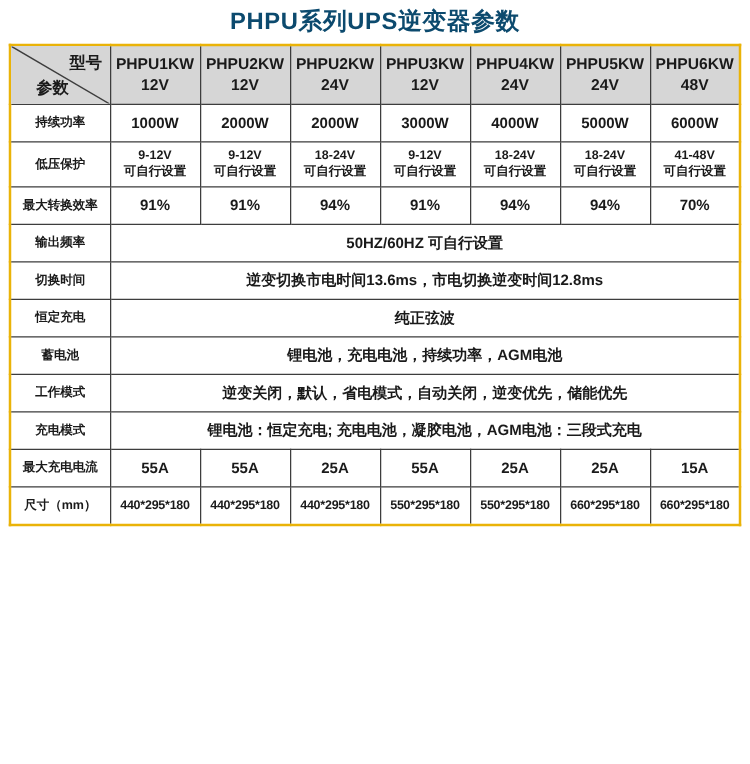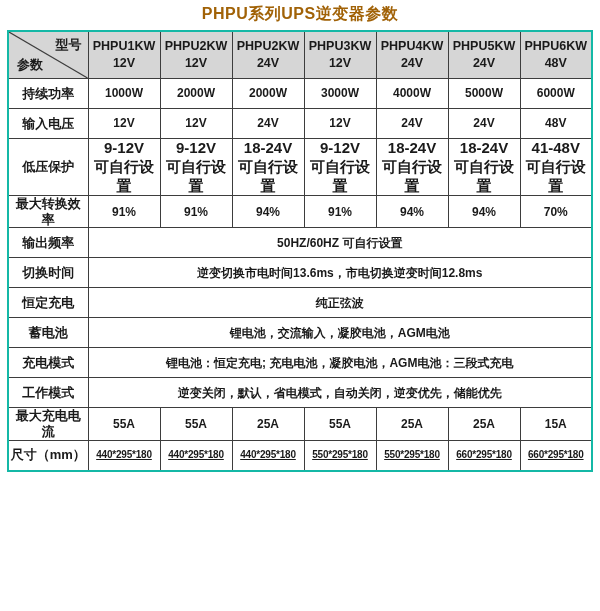--- a/index.html
+++ b/index.html
@@ -11,52 +11,52 @@
   }
   .page {
     width: 600px;
     height: 611px;
     background: #ffffff;
     overflow: hidden;
   }
   .title {
     margin: 4px 0 5px 0;
     text-align: center;
-    color: #a16207;
-    font-size: 16px;
+    color: #0c4a6e;
+    font-size: 19px;
     font-weight: bold;
     letter-spacing: 0.5px;
   }
   table.spec-table {
     border-collapse: collapse;
     table-layout: fixed;
     width: 586px;
     margin-left: 7px;
-    border: 2px solid #14b8a6;
+    border: 2px solid #eab308;
   }
   .spec-table th, .spec-table td {
     border: 1px solid #3d3d3d;
     padding: 0 1px;
     text-align: center;
     vertical-align: middle;
     font-weight: bold;
     color: #1a1a1a;
     font-size: 12px;
     line-height: 1.2;
     overflow: hidden;
   }
   .spec-table thead th {
     background: #d6d6d6;
     height: 46px;
     font-size: 12.5px;
     line-height: 1.35;
   }
   .spec-table tbody th {
     height: 29px;
-    font-size: 13px;
+    font-size: 10px;
     background: #ffffff;
   }
   .spec-table tbody td {
     height: 29px;
     background: #ffffff;
   }
   
   th.corner {
     position: relative;
     padding: 0;
@@ -66,35 +66,34 @@
     left: 0; top: 0;
     width: 100%; height: 100%;
   }
   th.corner .corner-tr {
     position: absolute;
     top: 4px; right: 6px;
     font-size: 13px;
   }
   th.corner .corner-bl {
     position: absolute;
-    bottom: 4px; left: 8px;
+    bottom: 4px; left: 20px;
     font-size: 13px;
   }
   
   tr.row-lowvolt td {
     height: 35px;
-    font-size: 15px;
+    font-size: 10px;
     line-height: 1.25;
     white-space: pre-line;
   }
   
   tr.row-small td {
     font-size: 10px;
     letter-spacing: -0.2px;
-    text-decoration: underline;
   }
 </style>
 </head>
 <body>
 
 <div class="page">
   <h1 class="title">PHPU系列UPS逆变器参数</h1>
 
   <table class="spec-table">
     <colgroup>
@@ -152,30 +151,20 @@
     <tr>
           <th>持续功率</th>
           <td>1000W</td>
           <td>2000W</td>
           <td>2000W</td>
           <td>3000W</td>
           <td>4000W</td>
           <td>5000W</td>
           <td>6000W</td>
         </tr>
-        <tr>
-          <th>输入电压</th>
-          <td>12V</td>
-          <td>12V</td>
-          <td>24V</td>
-          <td>12V</td>
-          <td>24V</td>
-          <td>24V</td>
-          <td>48V</td>
-        </tr>
         <tr class="row-lowvolt">
           <th>低压保护</th>
           <td>9-12V
 可自行设置</td>
           <td>9-12V
 可自行设置</td>
           <td>18-24V
 可自行设置</td>
           <td>9-12V
 可自行设置</td>
@@ -203,29 +192,29 @@
         <tr>
           <th>切换时间</th>
           <td colspan="7">逆变切换市电时间13.6ms，市电切换逆变时间12.8ms</td>
         </tr>
         <tr>
           <th>恒定充电</th>
           <td colspan="7">纯正弦波</td>
         </tr>
         <tr>
           <th>蓄电池</th>
-          <td colspan="7">锂电池，交流输入，凝胶电池，AGM电池</td>
+          <td colspan="7">锂电池，充电电池，持续功率，AGM电池</td>
+        </tr>
+        <tr>
+          <th>工作模式</th>
+          <td colspan="7">逆变关闭，默认，省电模式，自动关闭，逆变优先，储能优先</td>
         </tr>
         <tr>
           <th>充电模式</th>
           <td colspan="7">锂电池：恒定充电; 充电电池，凝胶电池，AGM电池：三段式充电</td>
-        </tr>
-        <tr>
-          <th>工作模式</th>
-          <td colspan="7">逆变关闭，默认，省电模式，自动关闭，逆变优先，储能优先</td>
         </tr>
         <tr>
           <th>最大充电电流</th>
           <td>55A</td>
           <td>55A</td>
           <td>25A</td>
           <td>55A</td>
           <td>25A</td>
           <td>25A</td>
           <td>15A</td>

